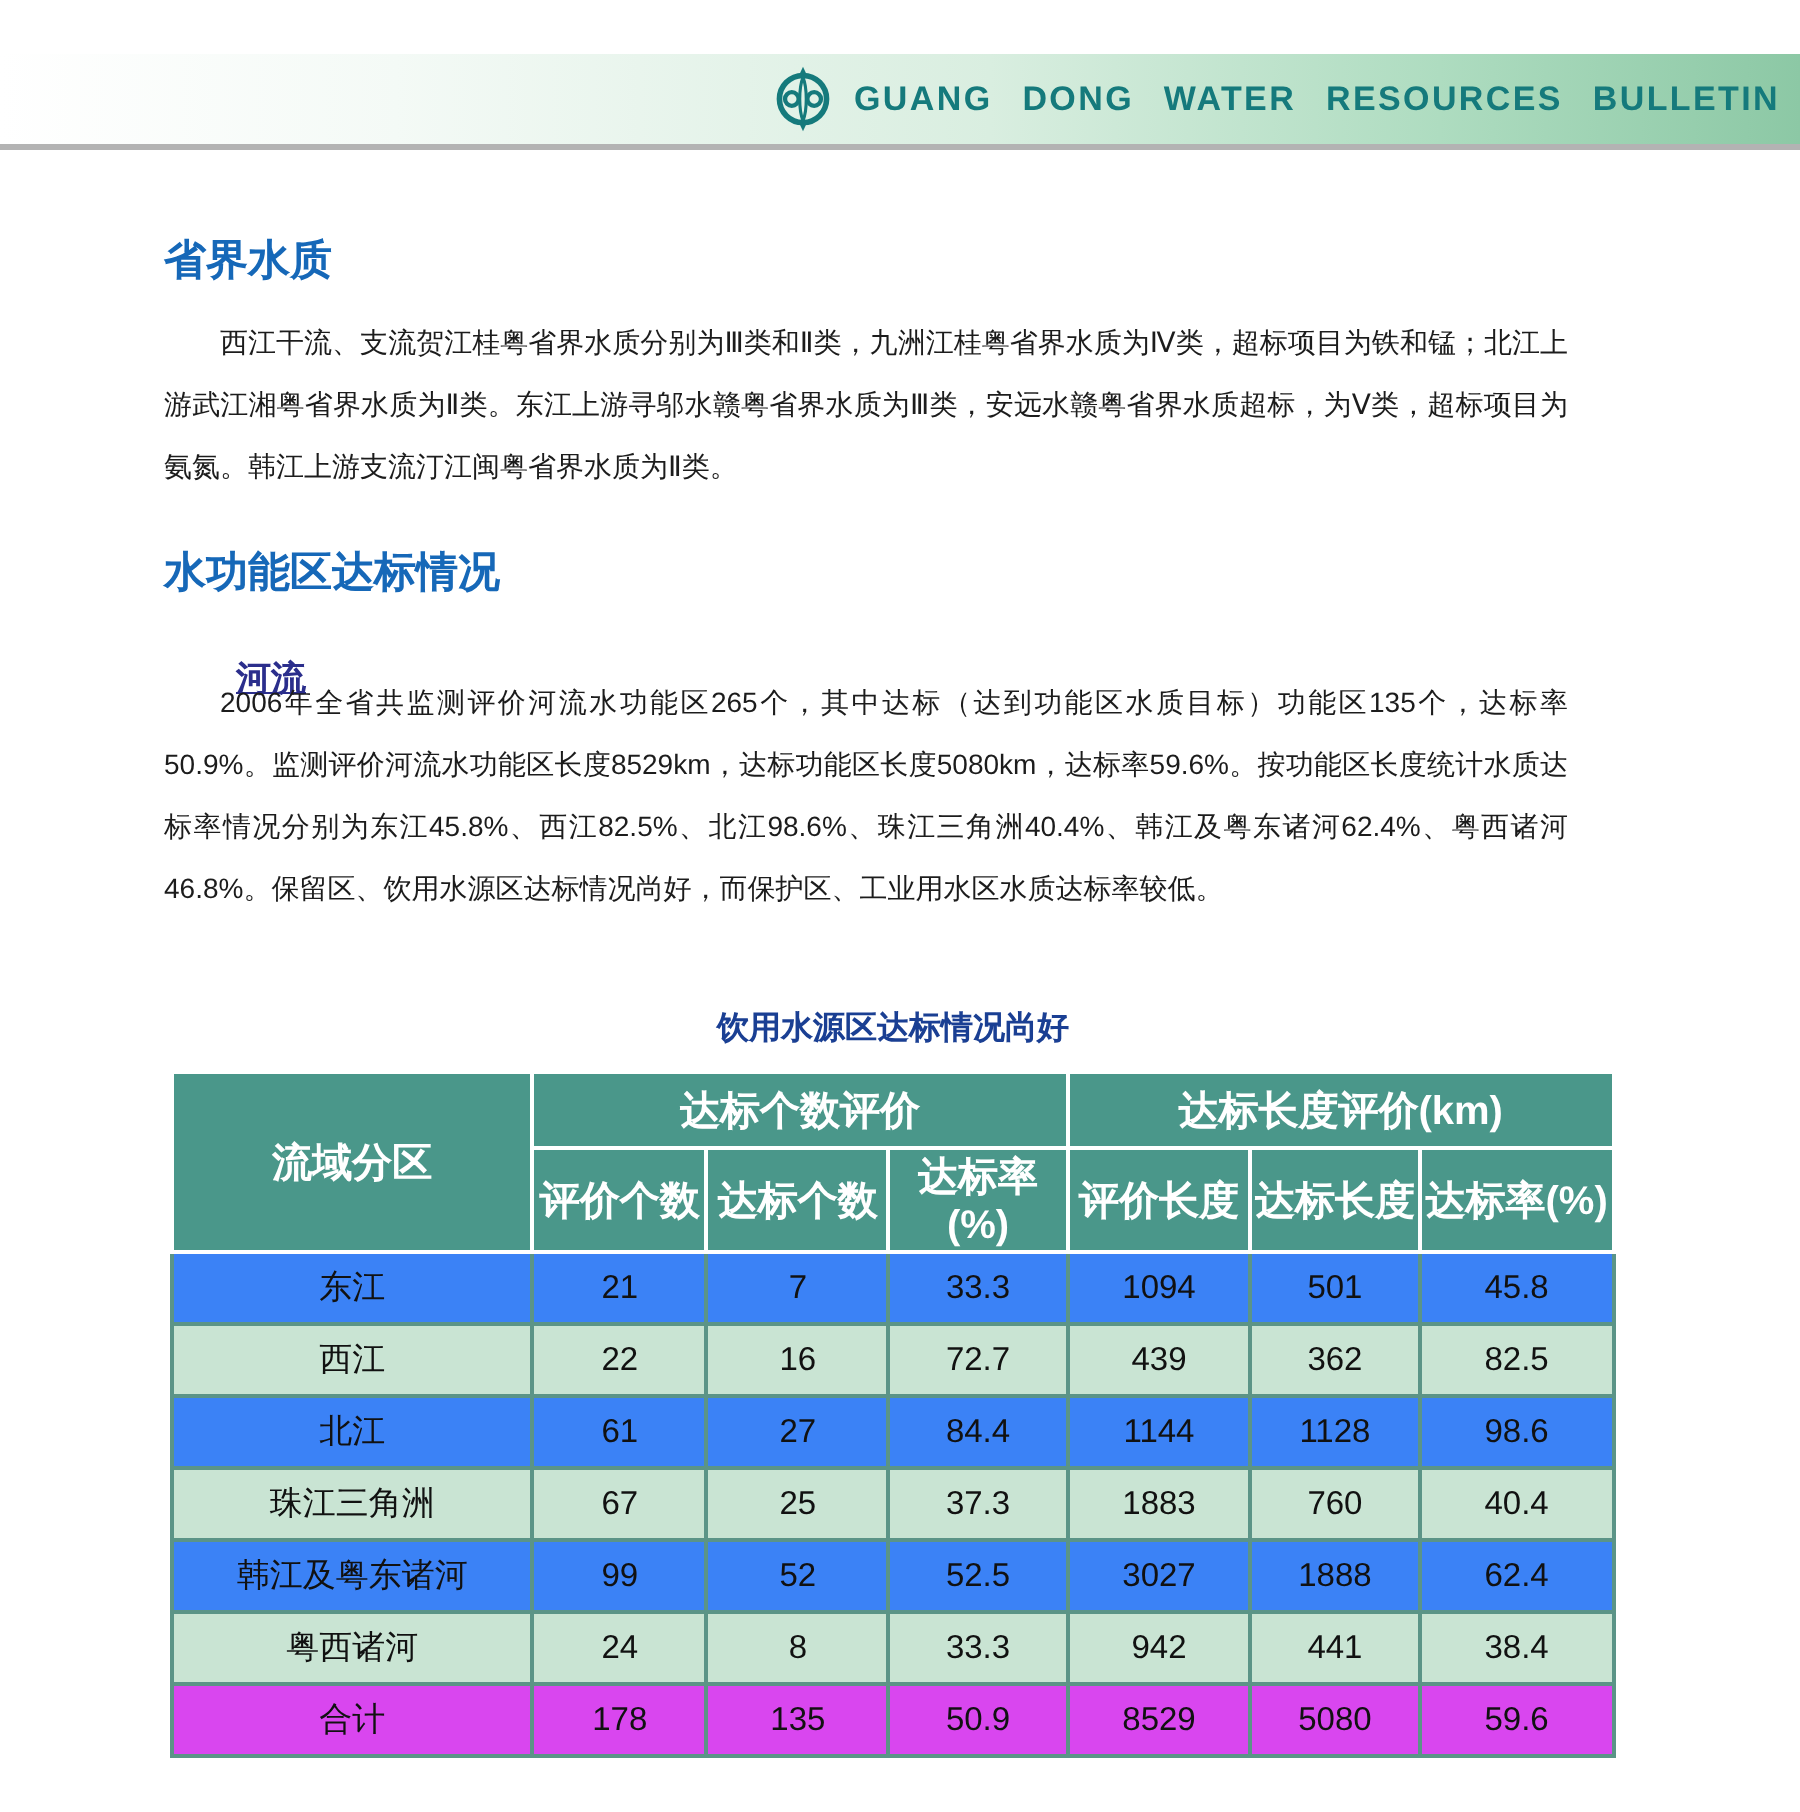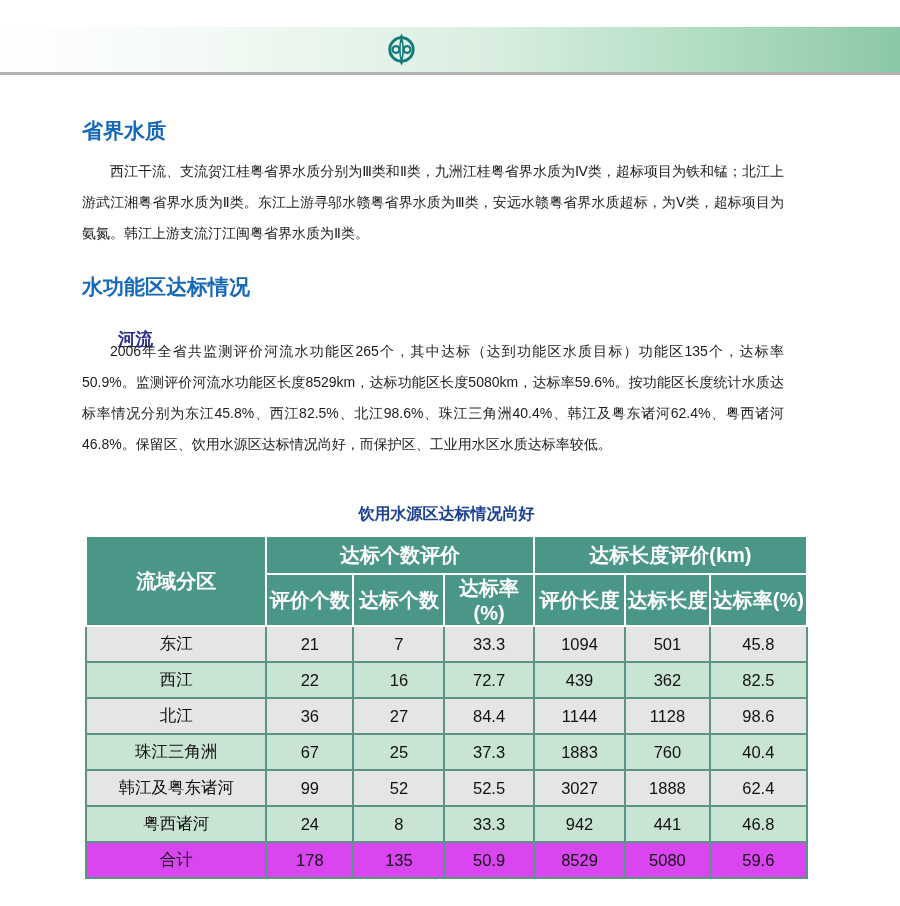--- a/index.html
+++ b/index.html
@@ -49,21 +49,21 @@
     border:2px solid #4a978a;
   }
   table.func-table th{
     background:#4a978a;color:#ffffff;font-size:20px;font-weight:bold;
     border:2px solid #ffffff;padding:0;
   }
   table.func-table thead tr.group-row th{height:36px;}
   table.func-table thead tr.sub-row th{height:35px;}
   table.func-table td{
     border:2px solid #5b9487;text-align:center;vertical-align:middle;
-    height:34px;font-size:16.5px;color:#111111;padding:0;background:#e5e5e5;
+    height:34px;font-size:16.5px;color:#111111;padding:0;background:#3b82f6;
   }
   table.func-table tbody tr:nth-child(even) td{background:#c9e4d3;}
   table.func-table tbody tr.total-row td{background:#d946ef;}
 </style>
 </head>
 <body>
 
 <div class="page">
 
   <div class="header-band">
@@ -72,20 +72,21 @@
         <g fill="none" stroke="#157a7c">
           <polygon points="50,0 43,15 57,15" fill="#157a7c" stroke="none"></polygon>
           <polygon points="50,104 43,89 57,89" fill="#157a7c" stroke="none"></polygon>
           <circle cx="50" cy="52" r="38" stroke-width="9"></circle>
           <circle cx="32" cy="52" r="11" stroke-width="7"></circle>
           <circle cx="68" cy="52" r="11" stroke-width="7"></circle>
           <path d="M50 17 C 43 34 43 70 50 87 C 57 70 57 34 50 17 Z" stroke-width="5"></path>
         </g>
       </svg>
     </span>
+    <span class="header-title">GUANG DONG WATER RESOURCES BULLETIN</span>
   </div>
   <div class="gray-rule"></div>
 
   <div class="content">
 
     <h2 class="sec-heading">省界水质</h2>
     <p class="body-text">西江干流、支流贺江桂粤省界水质分别为Ⅲ类和Ⅱ类，九洲江桂粤省界水质为Ⅳ类，超标项目为铁和锰；北江上游武江湘粤省界水质为Ⅱ类。东江上游寻邬水赣粤省界水质为Ⅲ类，安远水赣粤省界水质超标，为Ⅴ类，超标项目为氨氮。韩江上游支流汀江闽粤省界水质为Ⅱ类。</p>
 
     <h2 class="sec-heading second">水功能区达标情况</h2>
     <div class="sub-heading-wrap">
@@ -134,21 +135,21 @@
           <td>西江</td>
           <td>22</td>
           <td>16</td>
           <td>72.7</td>
           <td>439</td>
           <td>362</td>
           <td>82.5</td>
         </tr>
         <tr>
           <td>北江</td>
-          <td>36</td>
+          <td>61</td>
           <td>27</td>
           <td>84.4</td>
           <td>1144</td>
           <td>1128</td>
           <td>98.6</td>
         </tr>
         <tr>
           <td>珠江三角洲</td>
           <td>67</td>
           <td>25</td>
@@ -166,21 +167,21 @@
           <td>1888</td>
           <td>62.4</td>
         </tr>
         <tr>
           <td>粤西诸河</td>
           <td>24</td>
           <td>8</td>
           <td>33.3</td>
           <td>942</td>
           <td>441</td>
-          <td>46.8</td>
+          <td>38.4</td>
         </tr>
         <tr class="total-row">
           <td>合计</td>
           <td>178</td>
           <td>135</td>
           <td>50.9</td>
           <td>8529</td>
           <td>5080</td>
           <td>59.6</td>
         </tr>

